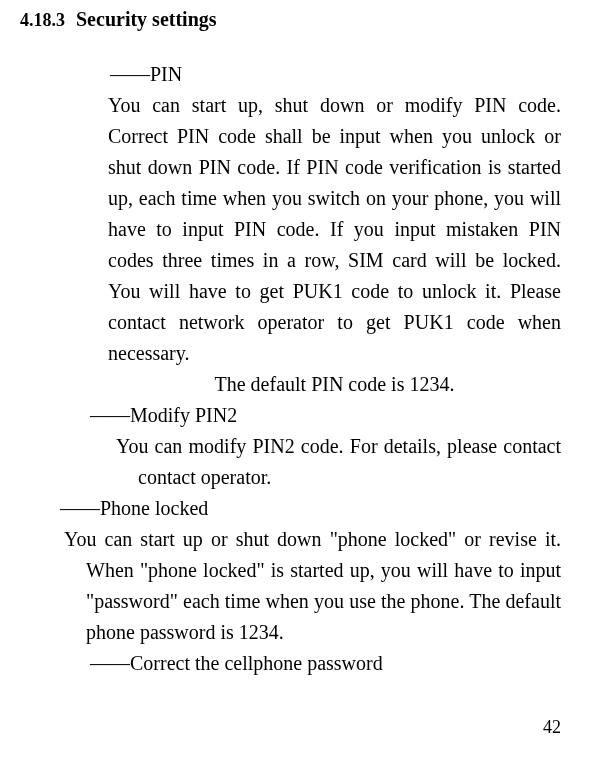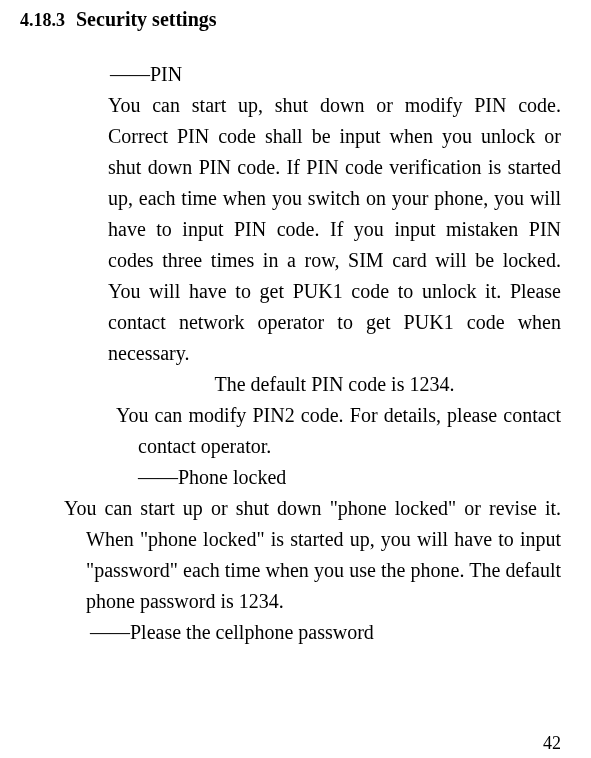--- a/index.html
+++ b/index.html
@@ -43,28 +43,28 @@
     line-height: 1.55;
   }
   .group .gbody {
     font-size: 20px;
     line-height: 1.55;
     text-align: justify;
   }
   
   .t1 { margin-left: 90px; }
   .t2 { margin-left: 70px; }
-  .t3 { margin-left: 118px; }
+  .t3 { margin-left: 40px; }
   .b1 { margin-left: 88px; }
   .b2 { margin-left: 96px; padding-left:22px; text-indent:-22px; }
   .b3 { margin-left: 44px; padding-left:22px; text-indent:-22px; }
   .pageno {
     position: absolute;
     right: 30px;
-    bottom: 4px;
+    bottom: 20px;
     font-size: 18px;
     margin-left: 48px;
   }
 </style>
 </head>
 <body>
 
 <div class="page">
 
   <div class="heading-row">
@@ -74,30 +74,33 @@
 
   <div class="group">
     <div class="gtitle t1">
       <span>――</span><span>PIN</span>
     </div>
     <div class="gbody b1">You can start up, shut down or modify PIN code. Correct PIN code shall be input when you unlock or shut down PIN code. If PIN code verification is started up, each time when you switch on your phone, you will have to input PIN code. If you input mistaken PIN codes three times in a row, SIM card will be locked. You will have to get PUK1 code to unlock it. Please contact network operator to get PUK1 code when necessary.</div>
     <div class="gbody b1" style="text-align:center;">The default PIN code is 1234.</div>
   </div>
 
   <div class="group">
+    <div class="gtitle t2">
+      <span>――</span><span>Modify PIN2</span>
+    </div>
     <div class="gbody b2">You can modify PIN2 code. For details, please contact contact operator.</div>
   </div>
 
   <div class="group">
     <div class="gtitle t3">
       <span>――</span><span>Phone locked</span>
     </div>
     <div class="gbody b3">You can start up or shut down "phone locked" or revise it. When "phone locked" is started up, you will have to input "password" each time when you use the phone. The default phone password is 1234.</div>
   </div>
 
   <div class="group">
     <div class="gtitle t2">
-      <span>――</span><span>Please the cellphone password</span>
+      <span>――</span><span>Correct the cellphone password</span>
     </div>
   </div>
 
   <div class="pageno">42</div>
 </div>
 
 </body></html>

